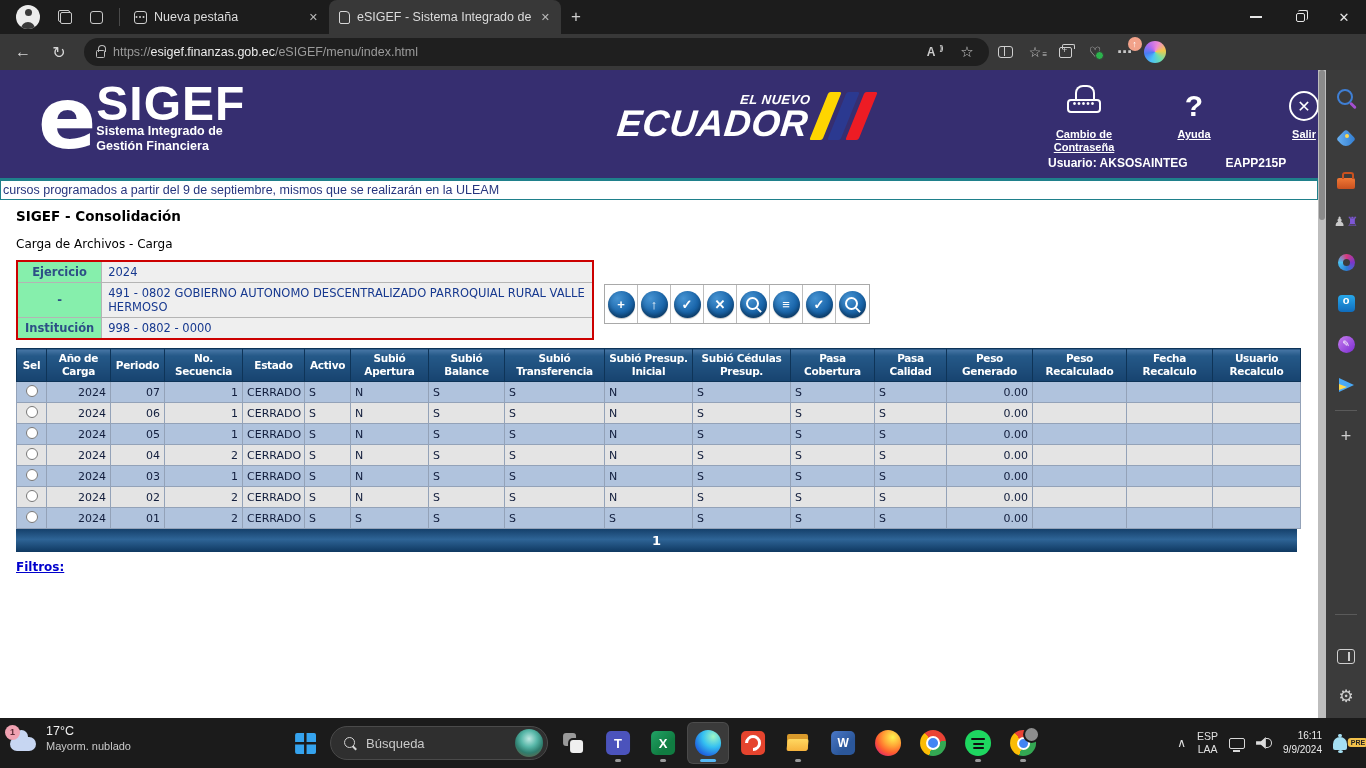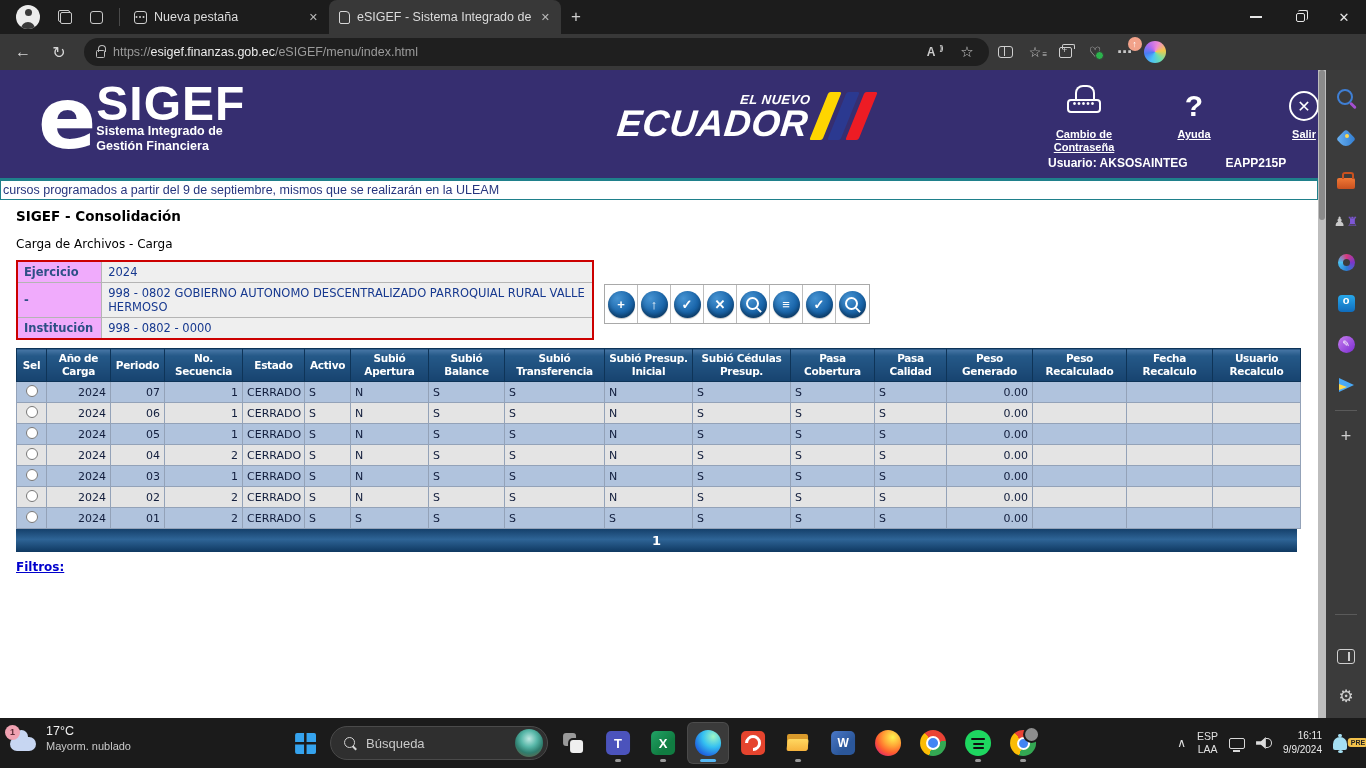--- a/index.html
+++ b/index.html
@@ -94,21 +94,21 @@
   .menubar{height:21px;background:#3d3488;color:#fff;font-size:11.5px;line-height:21px;padding-left:8px;font-family:"DejaVu Sans",sans-serif}
   .menubar span{cursor:pointer}
 
   
   .content{padding:8px 0 0 16px;font-family:"DejaVu Sans",sans-serif}
   .ptitle{font-size:13.5px;font-weight:bold;color:#000}
   .psub{font-size:12px;color:#000;margin-top:13px}
   .formrow{display:flex;align-items:flex-start;margin-top:9px}
   table.form{border-collapse:collapse;width:578px;border:2px solid #cc0000}
   table.form td{border:1px solid #b4b4b4;font-size:11.5px;padding:3px 6px;color:#16388f}
-  table.form td.lbl{width:78px;background:#f0abfc;color:#2d4f86;font-weight:bold;}
+  table.form td.lbl{width:78px;background:#86efac;color:#2d4f86;font-weight:bold;text-align:center}
   table.form td.val{background:#efefef}
   .toolbar{display:flex;margin-left:10px;margin-top:24px;border:1px solid #a9a9a9;background:#fff}
   .tbtn{width:33px;height:38px;display:flex;align-items:center;justify-content:center;background:#fff;border:none;border-right:1px solid #bdbdbd;cursor:pointer}
   .tbtn:last-child{border-right:none}
   .tico{width:27px;height:27px;border-radius:50%;background:radial-gradient(circle at 35% 28%,#4693d2 0%,#1a66ab 55%,#0b4a86 100%);box-shadow:inset 0 -3px 4px rgba(0,0,0,.35),0 1px 1px rgba(0,0,0,.25);color:#fff;font-size:13px;font-weight:bold;display:flex;align-items:center;justify-content:center;position:relative}
   .tico.cssmag::before{content:"";width:9px;height:9px;border:2px solid #fff;border-radius:50%;position:absolute;top:6px;left:6px}
   .tico.cssmag::after{content:"";width:6px;height:2px;background:#fff;position:absolute;bottom:7px;right:5px;transform:rotate(45deg)}
 
   
   table.grid{border-collapse:collapse;table-layout:fixed;width:1281px;margin-top:8px}
@@ -338,21 +338,21 @@
 
       <div class="formrow">
         <table class="form" data-name="context-form">
           <tbody>
               <tr>
             <td class="lbl" data-name="form-label-ejercicio">Ejercicio</td>
             <td class="val" data-name="form-value-ejercicio">2024</td>
           </tr>
           <tr>
             <td class="lbl" data-name="form-label-entidad">-</td>
-            <td class="val" data-name="form-value-entidad" style="width:480px">998 - 0802 GOBIERNO AUTONOMO DESCENTRALIZADO PARROQUIAL RURAL VALLE HERMOSO</td>
+            <td class="val" data-name="form-value-entidad" style="width:480px">491 - 0802 GOBIERNO AUTONOMO DESCENTRALIZADO PARROQUIAL RURAL VALLE HERMOSO</td>
           </tr>
           <tr>
             <td class="lbl" data-name="form-label-institucion">Institución</td>
             <td class="val" data-name="form-value-institucion">998 - 0802 - 0000</td>
           </tr>
         </tbody>
           </table>
         <div class="toolbar" data-name="toolbar">
             <button class="tbtn" data-name="new-record-button">
               <span class="tico" data-name="new-document-icon">+</span>

